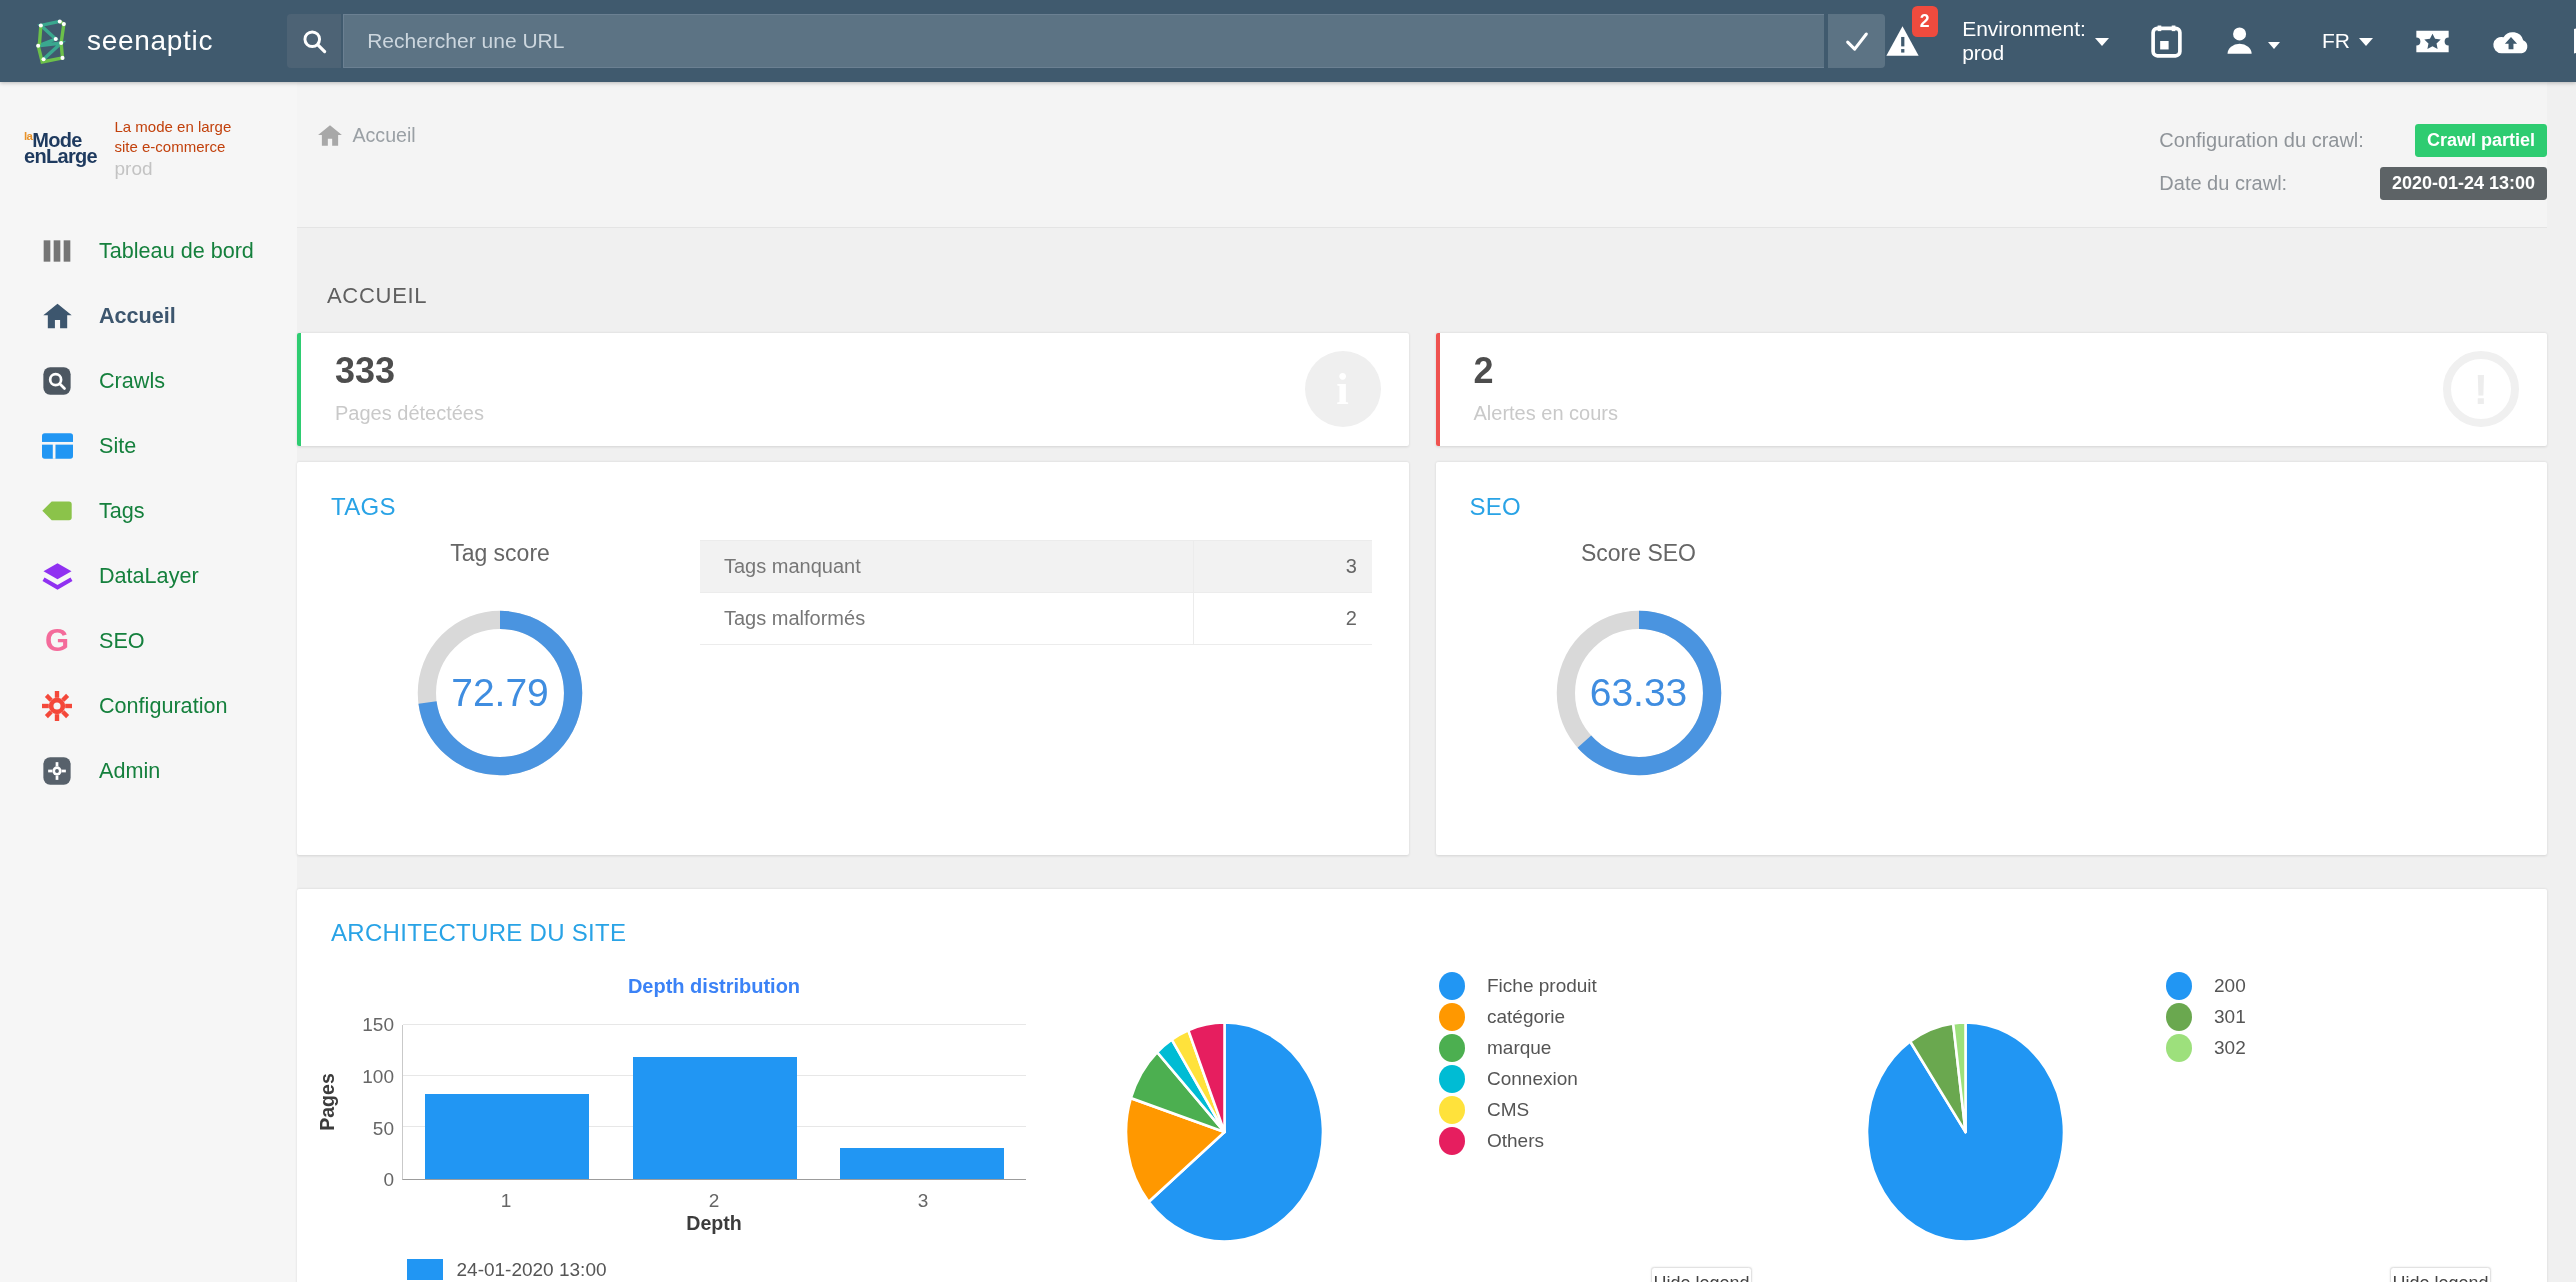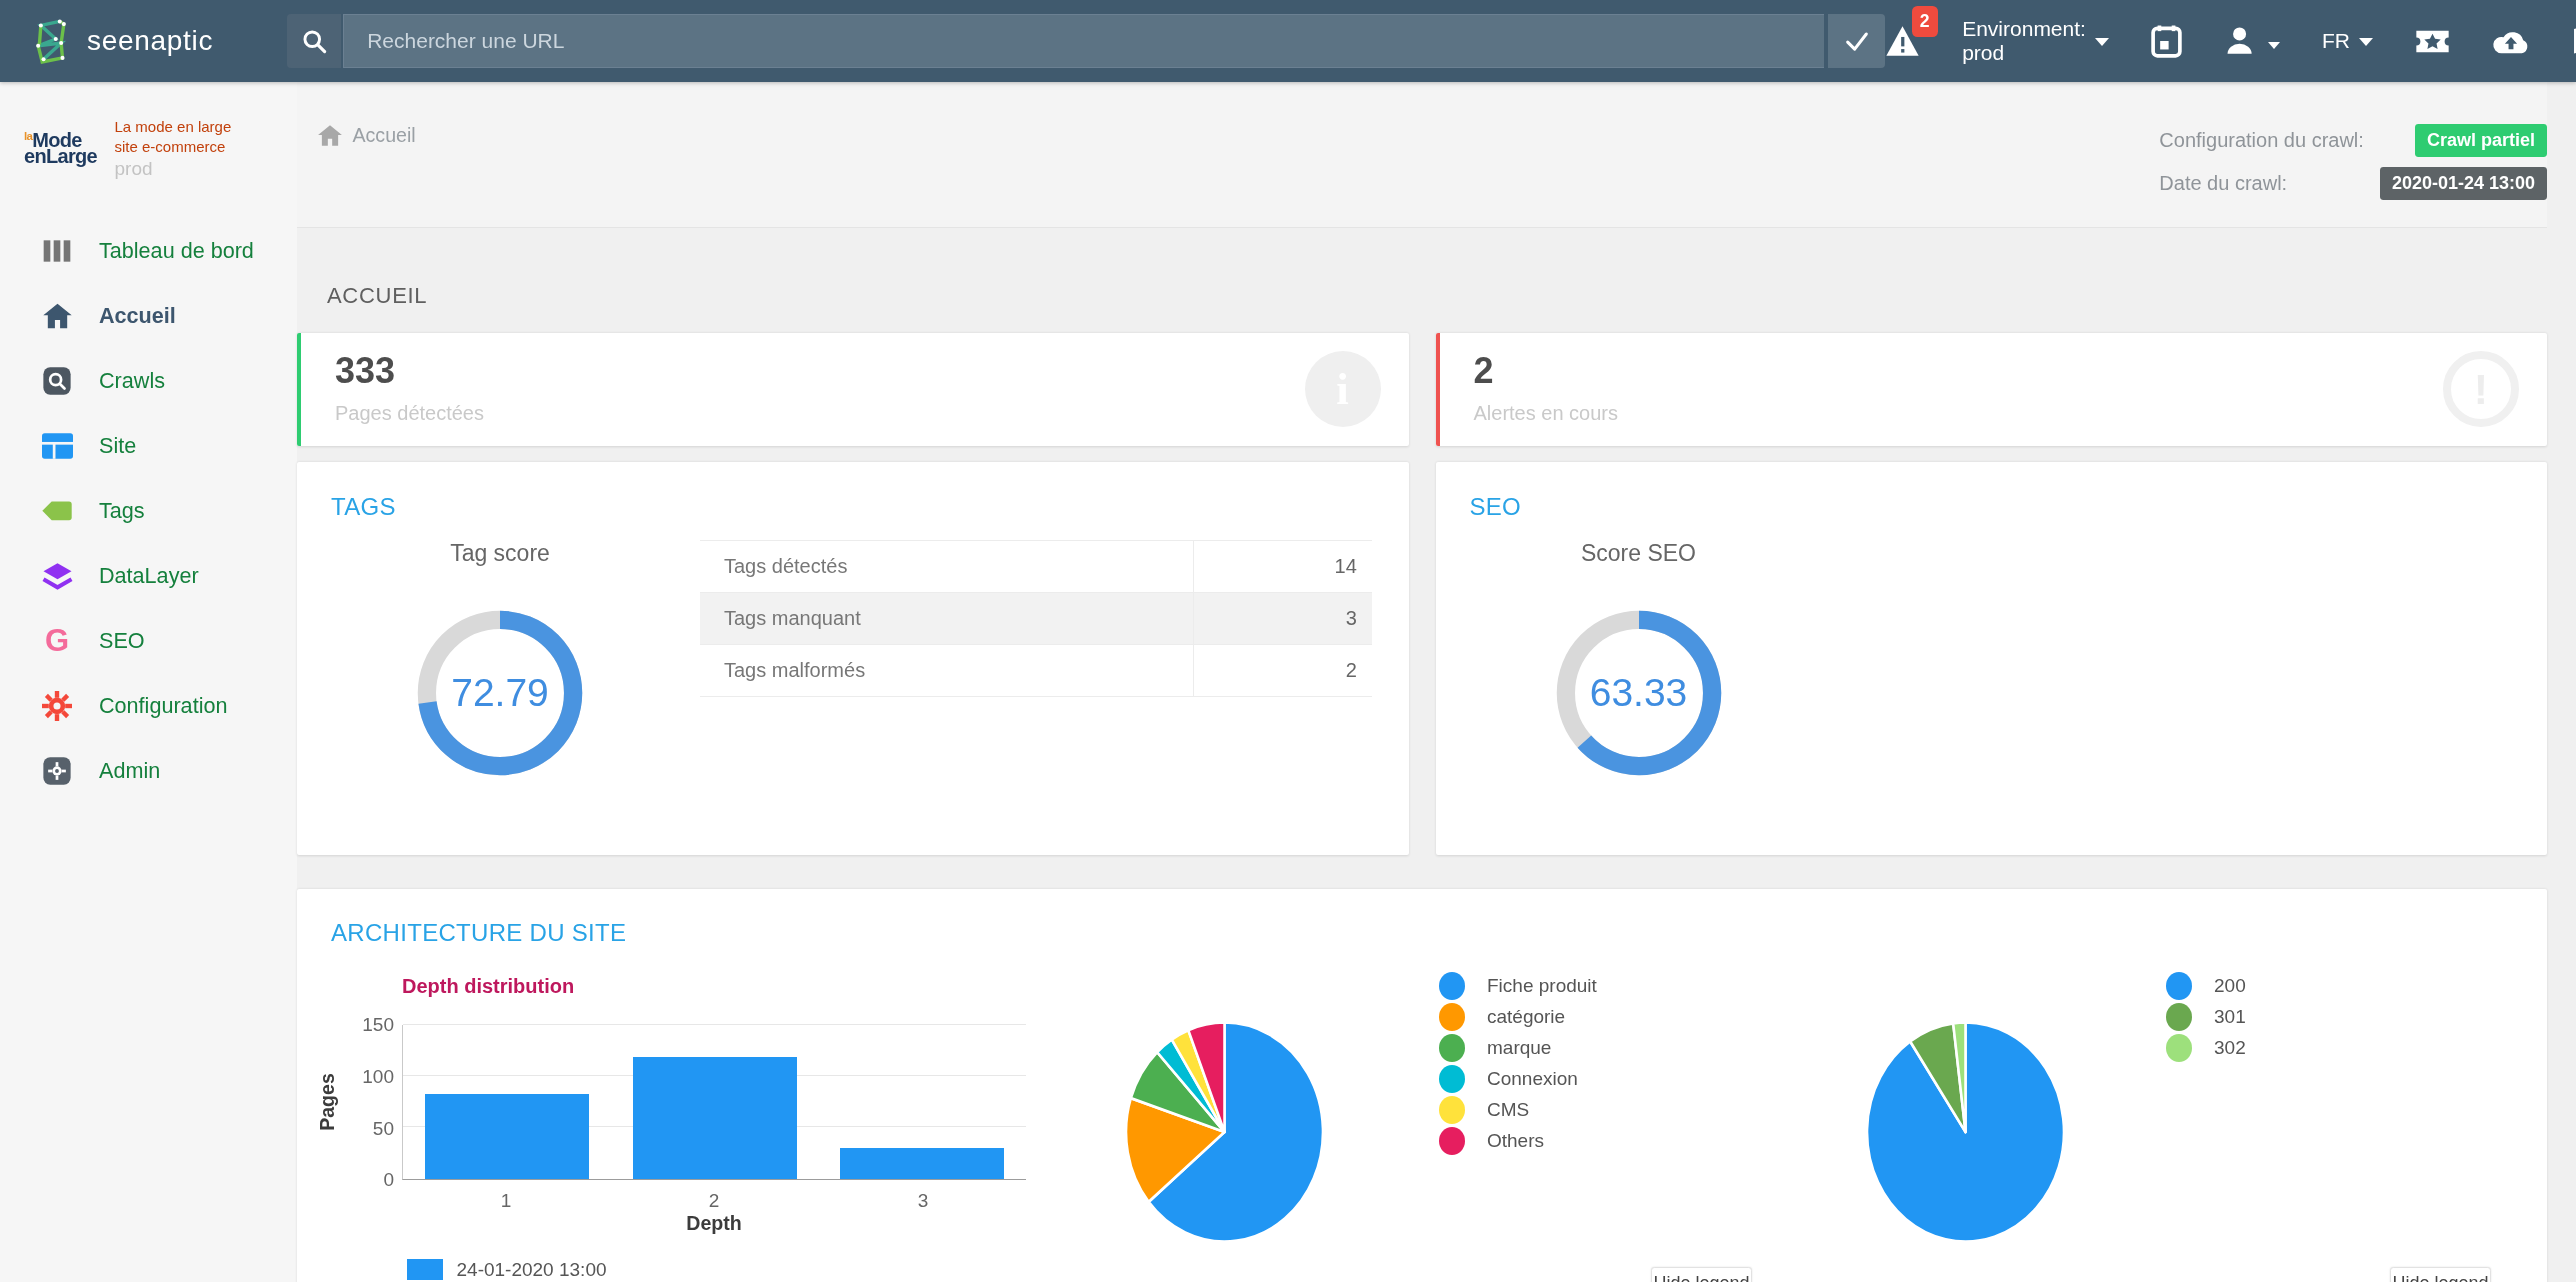--- a/index.html
+++ b/index.html
@@ -84,22 +84,22 @@
   .mini-row { display:flex; height:52px; align-items:center; border-bottom:0.7px solid #ececec; }
   .mini-row.shade { background:#f2f2f2; }
   .mini-row .ml { flex:1; padding-left:24px; font-size:20px; color:#777; }
   .mini-row .mv { width:179px; flex:0 0 179px; align-self:stretch; display:flex; align-items:center;
     justify-content:flex-end; padding-right:15px; font-size:20px; color:#666; border-left:0.7px solid #ececec; }
 
   
   .arch-card { position:relative; margin-top:34px; height:446px; background:#fff; border-radius:2px;
     box-shadow:0 0.7px 2.7px rgba(0,0,0,.12); }
   .arch-title { position:absolute; left:34px; top:30px; font-size:24px; color:#29a3e6; letter-spacing:0.3px; }
-  .bar-title { position:absolute; left:105px; width:624px; top:86px; text-align:left;
-    font-size:20px; font-weight:bold; color:#be185d; }
+  .bar-title { position:absolute; left:105px; width:624px; top:86px; text-align:center;
+    font-size:20px; font-weight:bold; color:#3b82f6; }
   .bar-plot { position:absolute; left:105px; top:136px; width:624px; height:155px;
     border-left:1.4px solid #c9c9c9; border-bottom:1.4px solid #9c9c9c; }
   .gridline { position:absolute; left:0; right:0; height:0.7px; background:#e7e7e7; }
   .bar-slots { position:absolute; inset:0; display:flex; }
   .bar-slot { flex:1; position:relative; }
   .bar { position:absolute; bottom:0; left:50%; transform:translateX(-50%); width:164px; background:#2196f3; }
   .ytick { position:absolute; right:calc(100% - 97px); transform:translateY(-50%); font-size:19px; color:#666;
     text-align:right; width:68px; }
   .xtick { position:absolute; top:301px; width:208px; text-align:center; font-size:19px; color:#666; }
   .ylabel { position:absolute; left:19px; top:213px; transform:rotate(-90deg) translateX(-50%); transform-origin:left top;
@@ -364,24 +364,20 @@
           <div class="chart-col">
             <div class="chart-name">Tag score</div>
             <div class="donut-wrap"><svg width="176" height="176" viewBox="0 0 260 260">
                   <circle cx="130" cy="130" r="108" fill="none" stroke="#d9d9d9" stroke-width="27"></circle>
                   <circle cx="130" cy="130" r="108" fill="none" stroke="#4a94e0" stroke-width="27" stroke-dasharray="493.9413031903703 678.5840131753953" transform="rotate(-90 130 130)"></circle>
                 </svg>
               <div class="donut-val">72.79</div>
             </div>
           </div>
           <div class="mini-table">
-            <div class="mini-row">
-              <span class="ml">Tags détectés</span>
-              <span class="mv">14</span>
-            </div>
             <div class="mini-row shade">
               <span class="ml">Tags manquant</span>
               <span class="mv">3</span>
             </div>
             <div class="mini-row">
               <span class="ml">Tags malformés</span>
               <span class="mv">2</span>
             </div>
           </div>
         </div>

